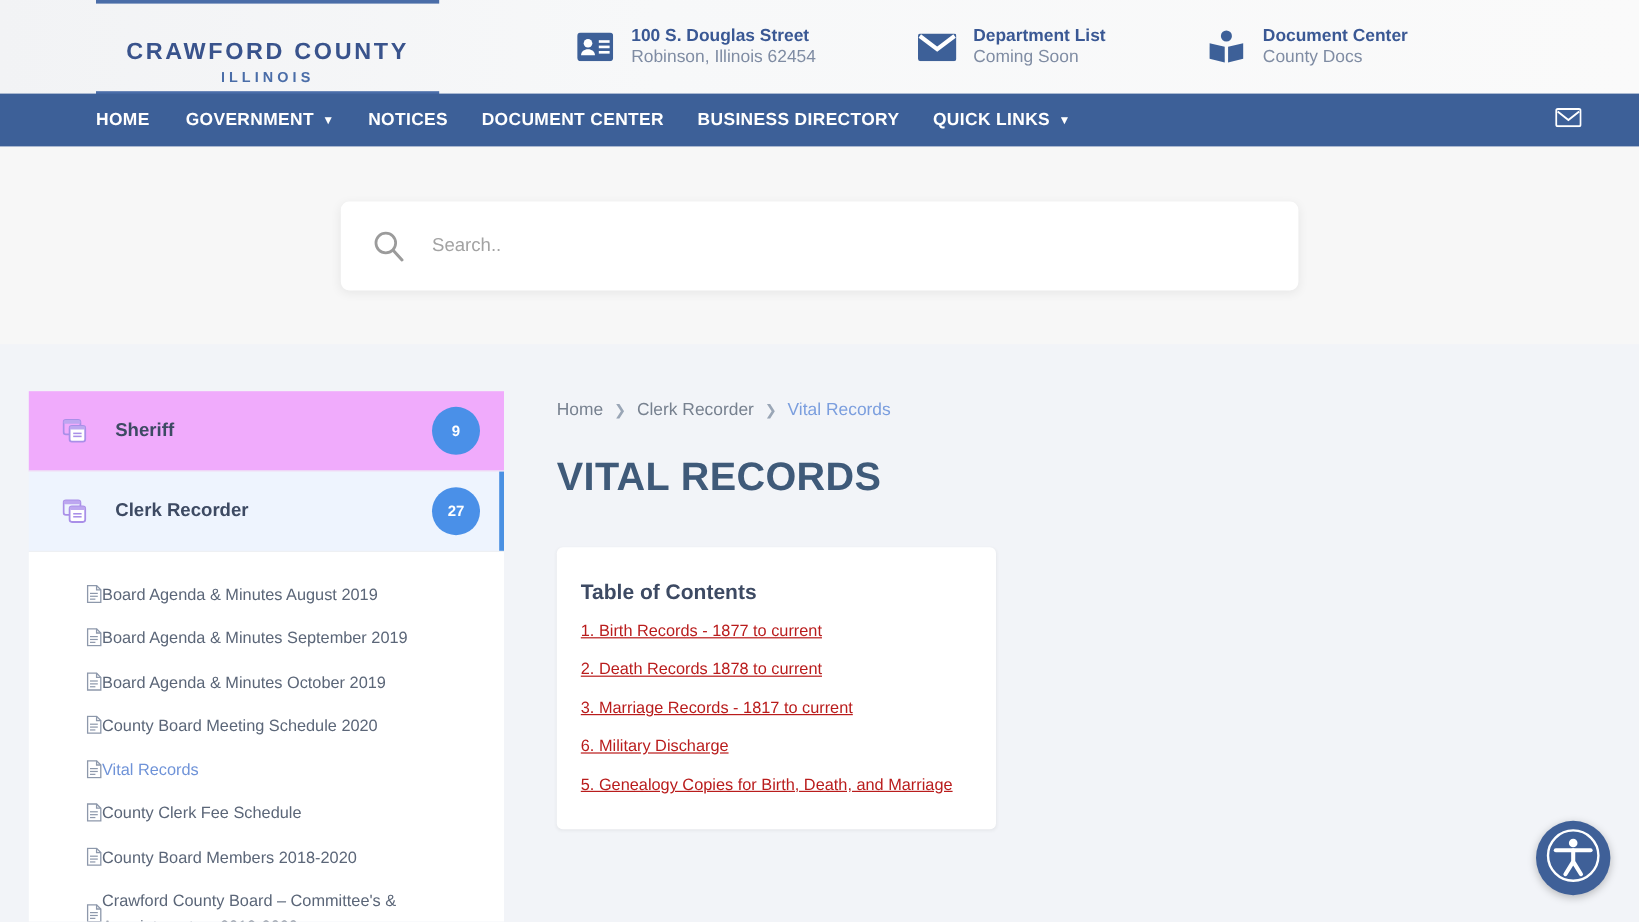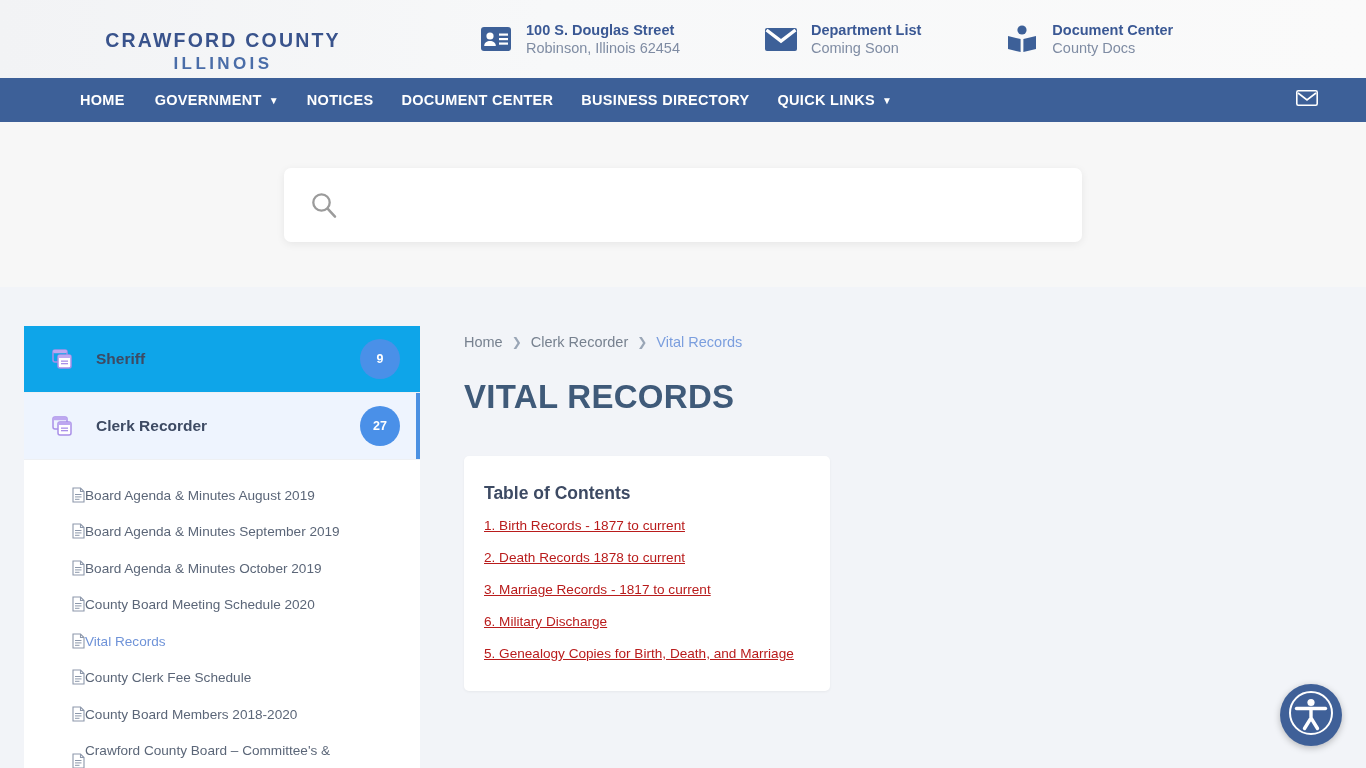--- a/index.html
+++ b/index.html
@@ -20,21 +20,21 @@
     position: relative;
   }
   .logo-block { width: 300px; flex: 0 0 auto; }
   .logo-rule { height: 4px; background: #4a6da8; width: 286px; }
   .logo-rule.thin { height: 3px; }
   .logo-main {
     font-size: 19.5px; font-weight: bold; letter-spacing: 2.2px;
     color: #39538c; text-align: center; padding: 5px 0 1px 0; width: 286px; margin-top: 24px;
   }
   .logo-sub {
-    font-size: 17px; font-weight: bold; letter-spacing: 3.4px;
+    font-size: 12px; font-weight: bold; letter-spacing: 3.4px;
     color: #4a6da8; text-align: center; padding: 1px 0 5px 0; width: 286px;
   }
 
   .hdr-items { display: flex; flex: 1; align-items: center; }
   .hdr-item { display: flex; align-items: center; gap: 14px; }
   .hdr-item.i1 { margin-left: 100px; }
   .hdr-item.i2 { margin-left: 85px; justify-content: flex-end; }
   .hdr-item.i3 { margin-left: 85px; }
   .hdr-icon { width: 32px; height: 32px; flex: 0 0 auto; display:flex; align-items:center; justify-content:center; }
   .hdr-text { line-height: 1.25; }
@@ -73,21 +73,21 @@
     font-family: "Liberation Sans", sans-serif; width: 100%; background: transparent;
   }
   .search-input::placeholder { color: #a3a3a3; }
 
   
   .main { display: flex; padding: 39px 0 0 0; background: #f2f4f8; height: 481px; }
 
   
   .sidebar { width: 396px; margin-left: 24px; flex: 0 0 auto; }
   .cat {
-    background: #0ea5e9; height: 67px; display: flex; align-items: center;
+    background: #f0abfc; height: 67px; display: flex; align-items: center;
     padding: 0 20px 0 28px; position: relative; cursor: pointer;
     border-bottom: 1px solid #eef0f3;
   }
   .cat.active { background: #eef4fe; }
   .cat.active::after {
     content: ''; position: absolute; right: 0; top: 0; bottom: 0;
     width: 4px; background: #4a90e2;
   }
   .cat-icon { width: 26px; margin-right: 18px; display:flex; align-items:center;}
   .cat-label { font-size: 15.5px; font-weight: bold; color: #3d4a63; flex: 1; }
@@ -228,20 +228,21 @@
 </div>
 
 <div class="search-band">
   <div class="search-box">
     <span class="search-icon">
       <svg width="28" height="28" viewBox="0 0 28 28">
         <circle cx="11.5" cy="11.5" r="8.2" fill="none" stroke="#9b9b9b" stroke-width="2.3"></circle>
         <line x1="17.6" y1="17.6" x2="25" y2="25.6" stroke="#9b9b9b" stroke-width="2.5" stroke-linecap="round"></line>
       </svg>
     </span>
+    <input class="search-input" type="text" placeholder="Search.." style="">
   </div>
 </div>
 
 <div class="main">
 
   <div class="sidebar">
 
     <div class="cat">
       <span class="cat-icon">
         <svg width="24" height="24" viewBox="0 0 24 24">

